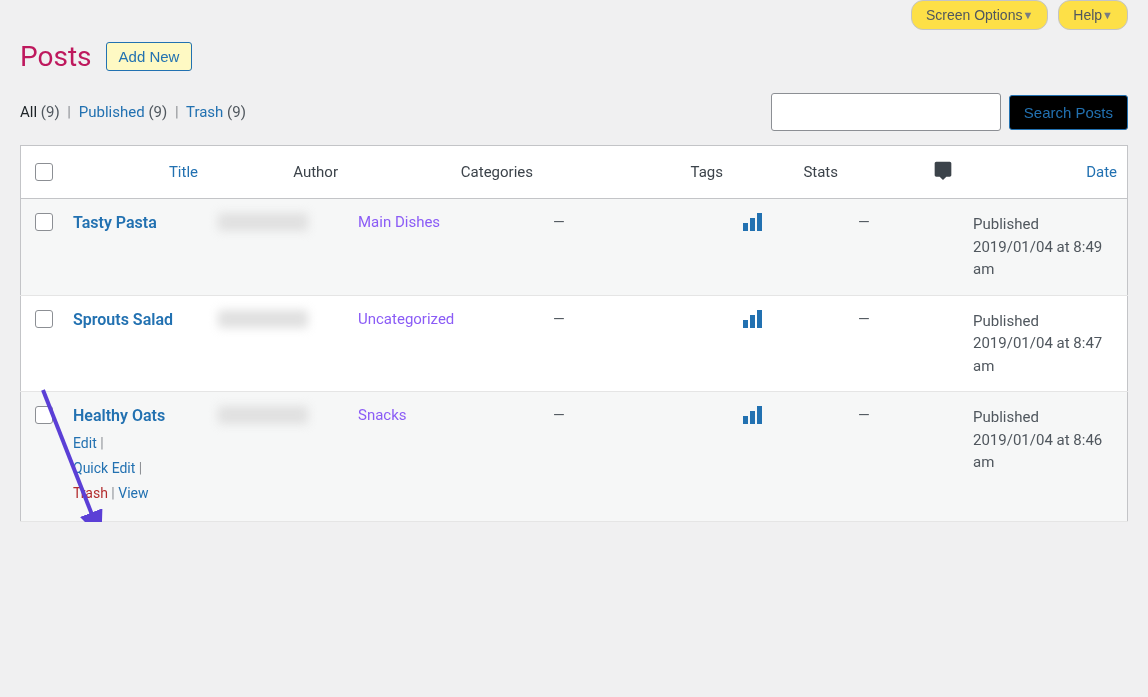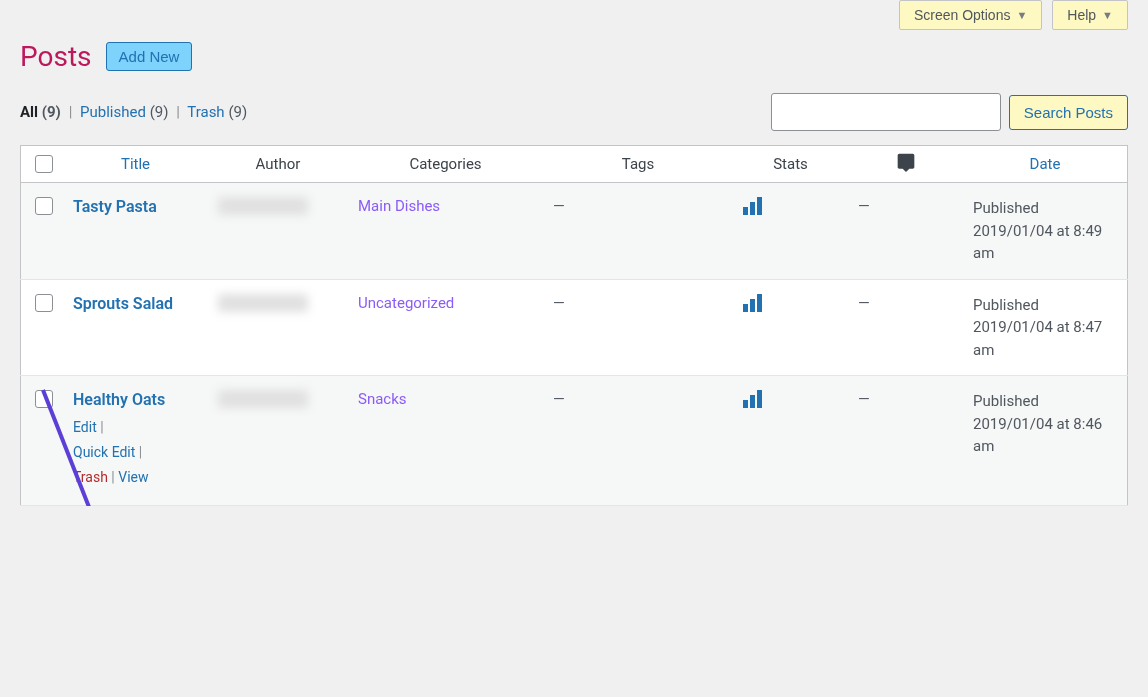--- a/index.html
+++ b/index.html
@@ -15,50 +15,50 @@
       padding: 0;
       width: 1148px;
     }
     .top-bar {
       display: flex;
       justify-content: flex-end;
       padding: 0 20px 10px 0;
       gap: 10px;
     }
     .screen-btn {
-      background: #fef9c3;
+      background: #fde047;
       border: 1px solid #c3c4c7;
       padding: 6px 14px;
       font-size: 14px;
       color: #50575e;
       cursor: pointer;
-      border-radius: 2px;
+      border-radius: 12px;
       display: inline-flex;
       align-items: center;
-      gap: 6px;
+      gap: 0;
     }
     .screen-btn .arrow {
       font-size: 11px;
       color: #787c82;
     }
     .header-row {
       display: flex;
       align-items: center;
       padding: 0 20px 20px 20px;
       gap: 14px;
     }
     h1 {
       font-size: 28px;
       font-weight: 400;
       color: #be185d;
     }
     .add-new {
       border: 1px solid #2271b1;
       color: #2271b1;
-      background: #7dd3fc;
+      background: #fef9c3;
       padding: 5px 12px;
       font-size: 15px;
       border-radius: 3px;
       cursor: pointer;
       font-weight: 400;
     }
     .search-row {
       display: flex;
       justify-content: space-between;
       align-items: center;
@@ -67,21 +67,21 @@
     .status-filters {
       font-size: 15px;
       color: #50575e;
     }
     .status-filters a {
       color: #2271b1;
       text-decoration: none;
     }
     .status-filters .active {
       color: #1d2327;
-      font-weight: 700;
+      font-weight: 400;
     }
     .status-filters .count {
       color: #50575e;
     }
     .status-filters .sep {
       color: #8c8f94;
       padding: 0 4px;
     }
     .search-box {
       display: flex;
@@ -92,21 +92,21 @@
       width: 230px;
       height: 38px;
       border: 1px solid #8c8f94;
       border-radius: 3px;
       padding: 0 10px;
       font-size: 14px;
     }
     .search-btn {
       border: 1px solid #2271b1;
       color: #2271b1;
-      background: #fef9c3;
+      background: #000000;
       padding: 8px 14px;
       font-size: 15px;
       border-radius: 3px;
       cursor: pointer;
     }
     .filter-row {
       display: flex;
       justify-content: space-between;
       align-items: center;
       padding: 0 20px 8px 20px;
@@ -161,22 +161,22 @@
       color: #50575e;
     }
     table {
       width: calc(100% - 40px);
       margin: 0 20px;
       border-collapse: collapse;
       background: #fff;
       border: 1px solid #c3c4c7;
     }
     thead th {
-      text-align: center;
-      padding: 6px 10px;
+      text-align: right;
+      padding: 14px 10px;
       font-weight: 400;
       font-size: 15px;
       border-bottom: 1px solid #c3c4c7;
     }
     thead th.sortable {
       color: #2271b1;
       cursor: pointer;
     }
     thead th.check-col {
       width: 40px;

